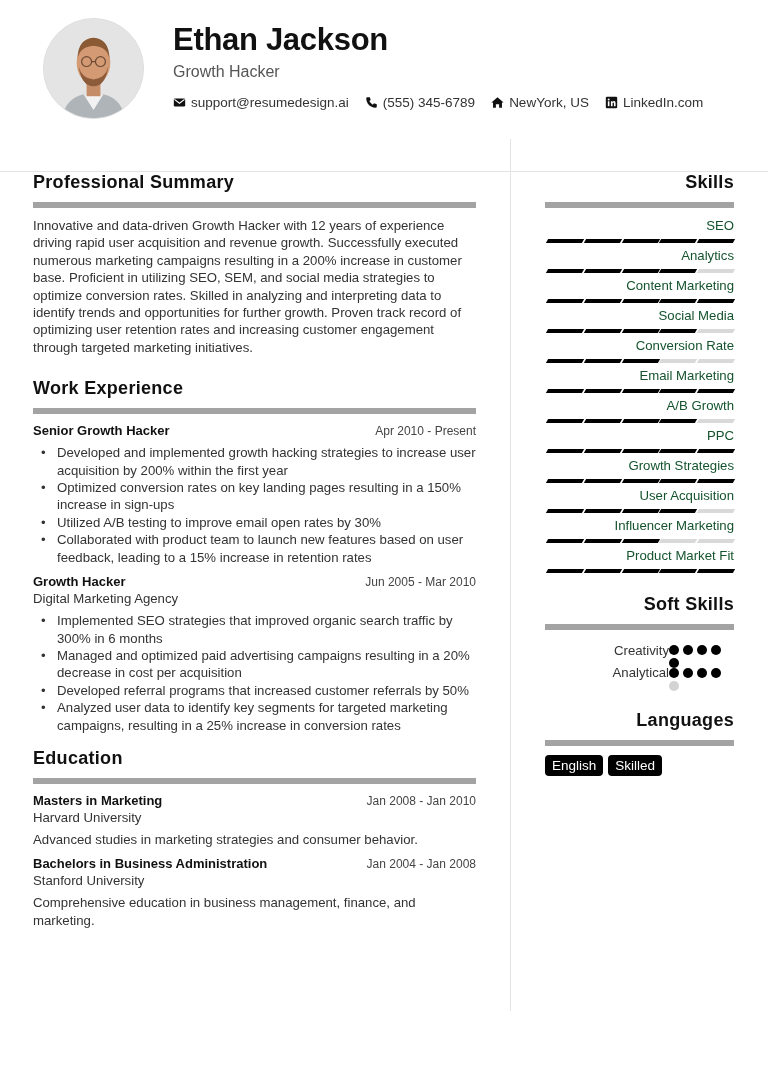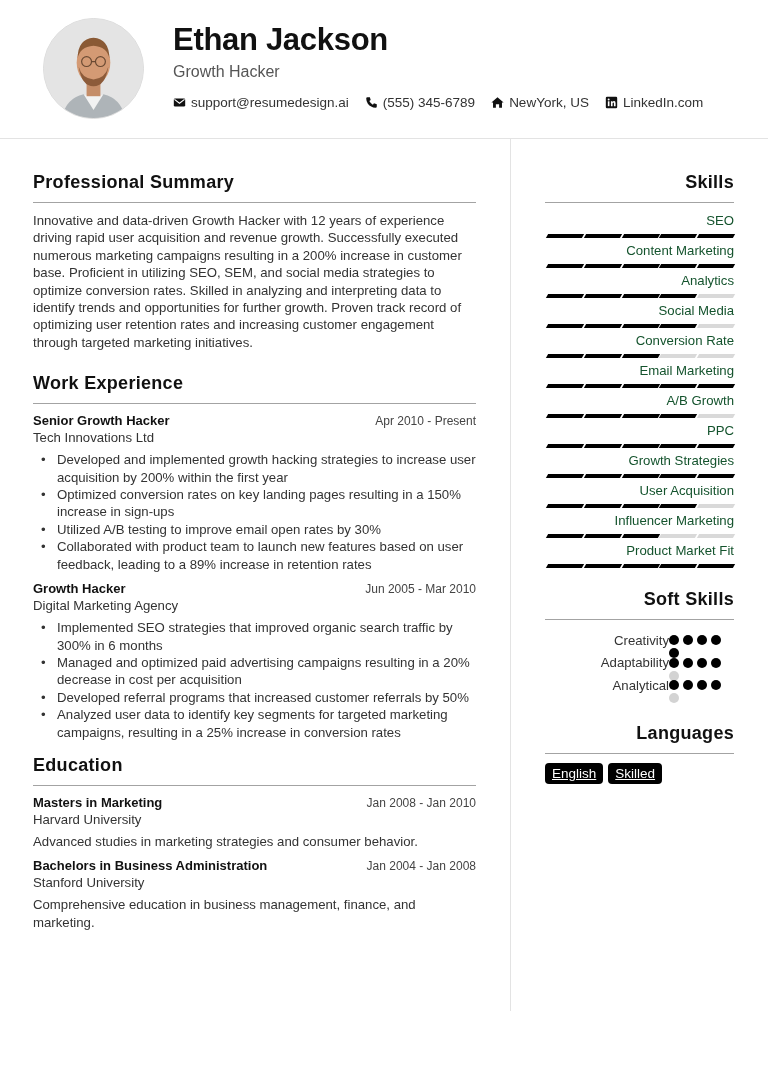--- a/index.html
+++ b/index.html
@@ -1,35 +1,35 @@
 <!DOCTYPE html>
 <html><head>
 <meta charset="utf-8">
 <style>
   * { box-sizing: border-box; margin: 0; padding: 0; }
   html, body { width: 768px; height: 1078px; background: #ffffff; }
   body { font-family: "Liberation Sans", sans-serif; color: #333; position: relative; overflow: hidden; }
 
   
-  .header { position: absolute; left: 0; top: 0; width: 768px; height: 139px; border-bottom: 1px solid #e3e3e3; }
+  .header { position: absolute; left: 0; top: 0; width: 768px; height: 172px; border-bottom: 1px solid #e3e3e3; }
   .avatar { position: absolute; left: 43px; top: 18px; width: 101px; height: 101px; border-radius: 50%; background: #e6e6e6; overflow: hidden; border: 1px solid #dcdcdc; }
   .avatar svg { width: 100%; height: 100%; display: block; }
   .name { position: absolute; left: 173px; top: 22px; font-size: 31px; font-weight: bold; color: #111; letter-spacing: -0.3px; }
   .title { position: absolute; left: 173px; top: 63px; font-size: 16px; color: #555; }
   .contacts { position: absolute; left: 173px; top: 95px; display: flex; align-items: center; font-size: 13.5px; color: #333; }
   .contact { display: flex; align-items: center; margin-right: 16px; }
   .contact .ico { display: inline-flex; width: 13px; height: 13px; margin-right: 5px; align-items: center; justify-content: center; }
   .contact .ico svg { width: 13px; height: 13px; display: block; }
 
   
   .vdivider { position: absolute; left: 510px; top: 139px; width: 1px; height: 872px; background: #e3e3e3; }
 
   
   .left { position: absolute; left: 33px; top: 172px; width: 443px; }
-  .section-title { font-size: 18px; color: #111; letter-spacing: 0.3px; padding-bottom: 9px; border-bottom: 1px solid #a3a3a3; margin-bottom: 9px; font-weight: bold; }
+  .section-title { font-size: 18px; color: #111; letter-spacing: 0.3px; padding-bottom: 9px; border-bottom: 6px solid #a3a3a3; margin-bottom: 9px; font-weight: bold; }
   .summary { font-size: 13.2px; line-height: 17.4px; color: #333; }
   .sec { margin-top: 22px; }
   .entry-head { display: flex; justify-content: space-between; align-items: baseline; }
   .entry-role { font-size: 13px; font-weight: bold; color: #111; }
   .entry-date { font-size: 12px; color: #444; }
   .entry-org { font-size: 13.2px; color: #333; margin-top: 2px; }
   .bullets { list-style: none; margin-top: 6px; padding-left: 24px; }
   .bullets li { position: relative; font-size: 13.2px; line-height: 17.4px; color: #333; }
   .bullets li::before { content: "•"; position: absolute; left: -16px; top: 0; color: #333; }
   .job { margin-bottom: 8px; }
@@ -43,21 +43,21 @@
   .bars { display: flex; gap: 2px; margin-top: 5px; height: 5px; padding-left: 2px; }
   .bar { width: 36px; height: 4px; background: #000; transform: skewX(-30deg); }
   .bar.off { background: #d9d9d9; }
   .soft-row { display: flex; align-items: center; height: 22.5px; position: relative; }
   .soft-label { font-size: 13.2px; color: #333; width: 124px; }
   .dots { display: flex; flex-wrap: wrap; width: 54px; gap: 0 4px; position: relative; top: 0; }
   .dot { width: 10px; height: 10px; border-radius: 50%; background: #000; }
   .dot.off { background: #d3d3d3; }
   .dot.wrap { position: absolute; left: 0; top: 13px; }
   .lang-tags { display: flex; gap: 5px; margin-top: 4px; }
-  .tag { background: #000; color: #fff; font-size: 13.5px; padding: 3px 7px; border-radius: 4px; text-decoration: underline; }
+  .tag { background: #000; color: #fff; font-size: 13.5px; padding: 3px 7px; border-radius: 4px; }
 </style>
 </head>
 <body>
 
 <div class="header">
   <div class="avatar">
     <svg viewBox="0 0 100 100">
       <rect width="100" height="100" fill="#e4e4e4"></rect>
       <path d="M18 100 Q22 80 40 76 L60 76 Q78 80 82 100 Z" fill="#aeb4b8"></path>
       <path d="M40 76 L50 92 L60 76 Z" fill="#f2f2f2"></path>
@@ -121,26 +121,25 @@
   </div>
 
   <div class="sec">
     <div class="section-title">Work Experience</div>
 
     <div class="job">
       <div class="entry-head">
         <span class="entry-role">Senior Growth Hacker</span>
         <span class="entry-date">Apr 2010 - Present</span>
       </div>
-      <div class="entry-org">Tech Innovations Ltd</div>
       <ul class="bullets">
         <li>Developed and implemented growth hacking strategies to increase user acquisition by 200% within the first year</li>
         <li>Optimized conversion rates on key landing pages resulting in a 150% increase in sign-ups</li>
         <li>Utilized A/B testing to improve email open rates by 30%</li>
-        <li>Collaborated with product team to launch new features based on user feedback, leading to a 89% increase in retention rates</li>
+        <li>Collaborated with product team to launch new features based on user feedback, leading to a 15% increase in retention rates</li>
       </ul>
     </div>
 
     <div class="job">
       <div class="entry-head">
         <span class="entry-role">Growth Hacker</span>
         <span class="entry-date">Jun 2005 - Mar 2010</span>
       </div>
       <div class="entry-org">Digital Marketing Agency</div>
       <ul class="bullets">
@@ -183,37 +182,37 @@
           <div class="skill-label">SEO</div>
           <div class="bars">
             <span class="bar"></span>
             <span class="bar"></span>
             <span class="bar"></span>
             <span class="bar"></span>
             <span class="bar"></span>
           </div>
         </div>
         <div class="skill">
+          <div class="skill-label">Analytics</div>
+          <div class="bars">
+            <span class="bar"></span>
+            <span class="bar"></span>
+            <span class="bar"></span>
+            <span class="bar"></span>
+            <span class="bar off"></span>
+          </div>
+        </div>
+        <div class="skill">
           <div class="skill-label">Content Marketing</div>
           <div class="bars">
             <span class="bar"></span>
             <span class="bar"></span>
             <span class="bar"></span>
             <span class="bar"></span>
             <span class="bar"></span>
-          </div>
-        </div>
-        <div class="skill">
-          <div class="skill-label">Analytics</div>
-          <div class="bars">
-            <span class="bar"></span>
-            <span class="bar"></span>
-            <span class="bar"></span>
-            <span class="bar"></span>
-            <span class="bar off"></span>
           </div>
         </div>
         <div class="skill">
           <div class="skill-label">Social Media</div>
           <div class="bars">
             <span class="bar"></span>
             <span class="bar"></span>
             <span class="bar"></span>
             <span class="bar"></span>
             <span class="bar off"></span>
@@ -309,30 +308,20 @@
           <span class="soft-label">Creativity</span>
           <div class="dots">
             <span class="dot"></span>
             <span class="dot"></span>
             <span class="dot"></span>
             <span class="dot"></span>
             <span class="dot wrap"></span>
           </div>
         </div>
         <div class="soft-row">
-          <span class="soft-label">Adaptability</span>
-          <div class="dots">
-            <span class="dot"></span>
-            <span class="dot"></span>
-            <span class="dot"></span>
-            <span class="dot"></span>
-            <span class="dot off wrap"></span>
-          </div>
-        </div>
-        <div class="soft-row">
           <span class="soft-label">Analytical</span>
           <div class="dots">
             <span class="dot"></span>
             <span class="dot"></span>
             <span class="dot"></span>
             <span class="dot"></span>
             <span class="dot off wrap"></span>
           </div>
         </div>
       </div>

